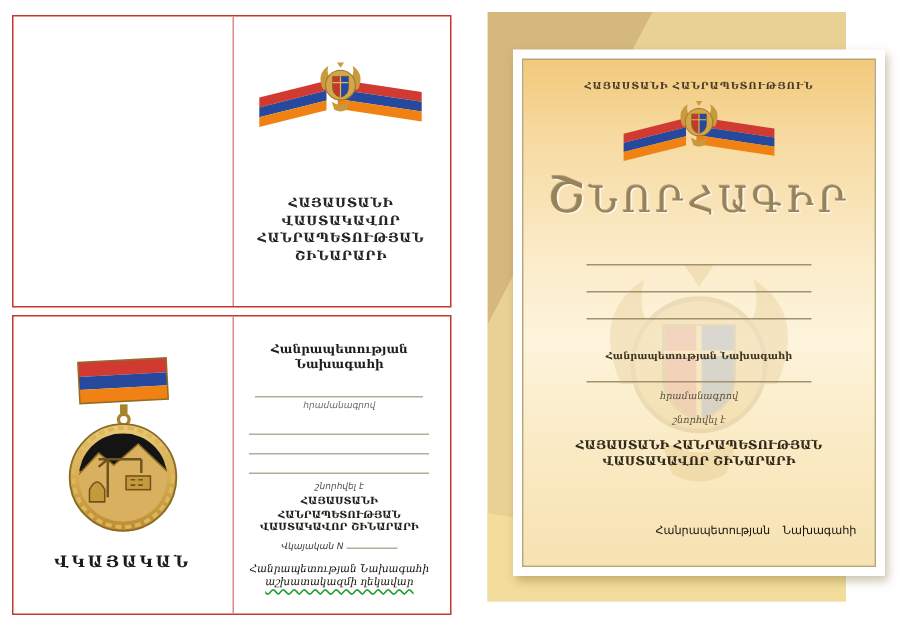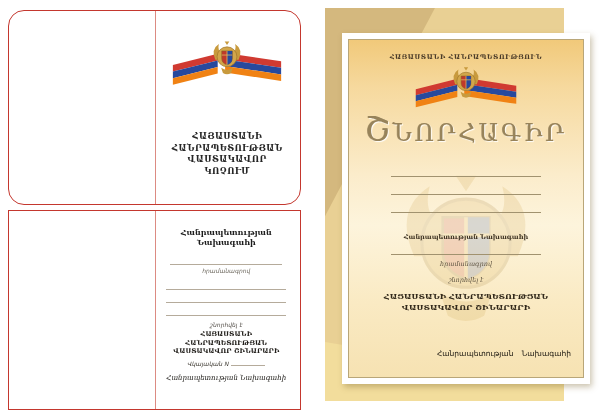--- a/index.html
+++ b/index.html
@@ -4,21 +4,21 @@
 <style>
   html,body{margin:0;padding:0;}
   body{
     width:614px;height:414px;position:relative;overflow:hidden;
     background:#ffffff;
     font-family:"DejaVu Sans","Liberation Sans",sans-serif;
     -webkit-font-smoothing:antialiased;
   }
   
   .card{position:absolute;background:#fff;border:1px solid #c4372e;}
-  .card-top{left:8px;top:10px;width:291px;height:193px;border-radius:16px;}
+  .card-top{left:8px;top:10px;width:291px;height:193px;}
   .card-bottom{left:8px;top:210px;width:291px;height:198px;}
   .vdivider{position:absolute;left:50%;top:0;bottom:0;width:1px;background:#dc8b82;}
   .half-left{position:absolute;left:0;top:0;width:50%;height:100%;}
   .half-right{position:absolute;left:50%;top:0;right:0;height:100%;}
 
   .cover-emblem{position:absolute;left:50%;top:28px;transform:translateX(-50%);width:112px;height:54px;}
   .cover-title{
     position:absolute;left:0;right:0;top:120px;text-align:center;
     font-family:"DejaVu Serif","Liberation Serif",serif;
     font-weight:bold;font-size:8.5px;line-height:11.5px;color:#262626;letter-spacing:.4px;
@@ -155,50 +155,57 @@
 
 <div class="card card-top">
   <div class="vdivider"></div>
   <div class="half-left"></div>
   <div class="half-right">
     <svg class="cover-emblem" viewBox="0 0 120 56">
       <use href="#flags-emblem"></use>
     </svg>
     <div class="cover-title">
       <div>ՀԱՅԱՍՏԱՆԻ</div>
+      <div>ՎԱՍՏԱԿԱՎՈՐ</div>
       <div>ՀԱՆՐԱՊԵՏՈՒԹՅԱՆ</div>
-      <div>ՎԱՍՏԱԿԱՎՈՐ</div>
-      <div>ԿՈՉՈՒՄ</div>
+      <div>ՇԻՆԱՐԱՐԻ</div>
     </div>
   </div>
 </div>
 
 <div class="card card-bottom">
   <div class="vdivider"></div>
 
+  <div class="half-left">
+    <svg class="medal-svg" viewBox="0 0 92 126">
+      <use href="#medal"></use>
+    </svg>
+    <div class="medal-label">ՎԿԱՅԱԿԱՆ</div>
+  </div>
 
   <div class="half-right">
     <div class="cert-col">
       <div class="cert-header">Հանրապետության Նախագահի</div>
       <div class="rule r1"></div>
       <div class="tiny-caption">հրամանագրով</div>
       <div class="rule r2"></div>
       <div class="rule r3"></div>
       <div class="rule r4"></div>
       <div class="awarded-cap">շնորհվել է</div>
       <div class="cert-bold">
         <div>ՀԱՅԱՍՏԱՆԻ ՀԱՆՐԱՊԵՏՈՒԹՅԱՆ</div>
         <div>ՎԱՍՏԱԿԱՎՈՐ ՇԻՆԱՐԱՐԻ</div>
       </div>
       <div class="certno-row">
         <span>Վկայական N</span>
         <span class="certno-line"></span>
       </div>
       <div class="cert-sig">
         <div>Հանրապետության Նախագահի</div>
+        <div class="squiggle">աշխատակազմի ղեկավար</div>
       </div>
     </div>
   </div>
 </div>
 
 <div class="panel">
   <div class="panel-corner"></div>
   <div class="panel-bottom"></div>
 
   <div class="page">

